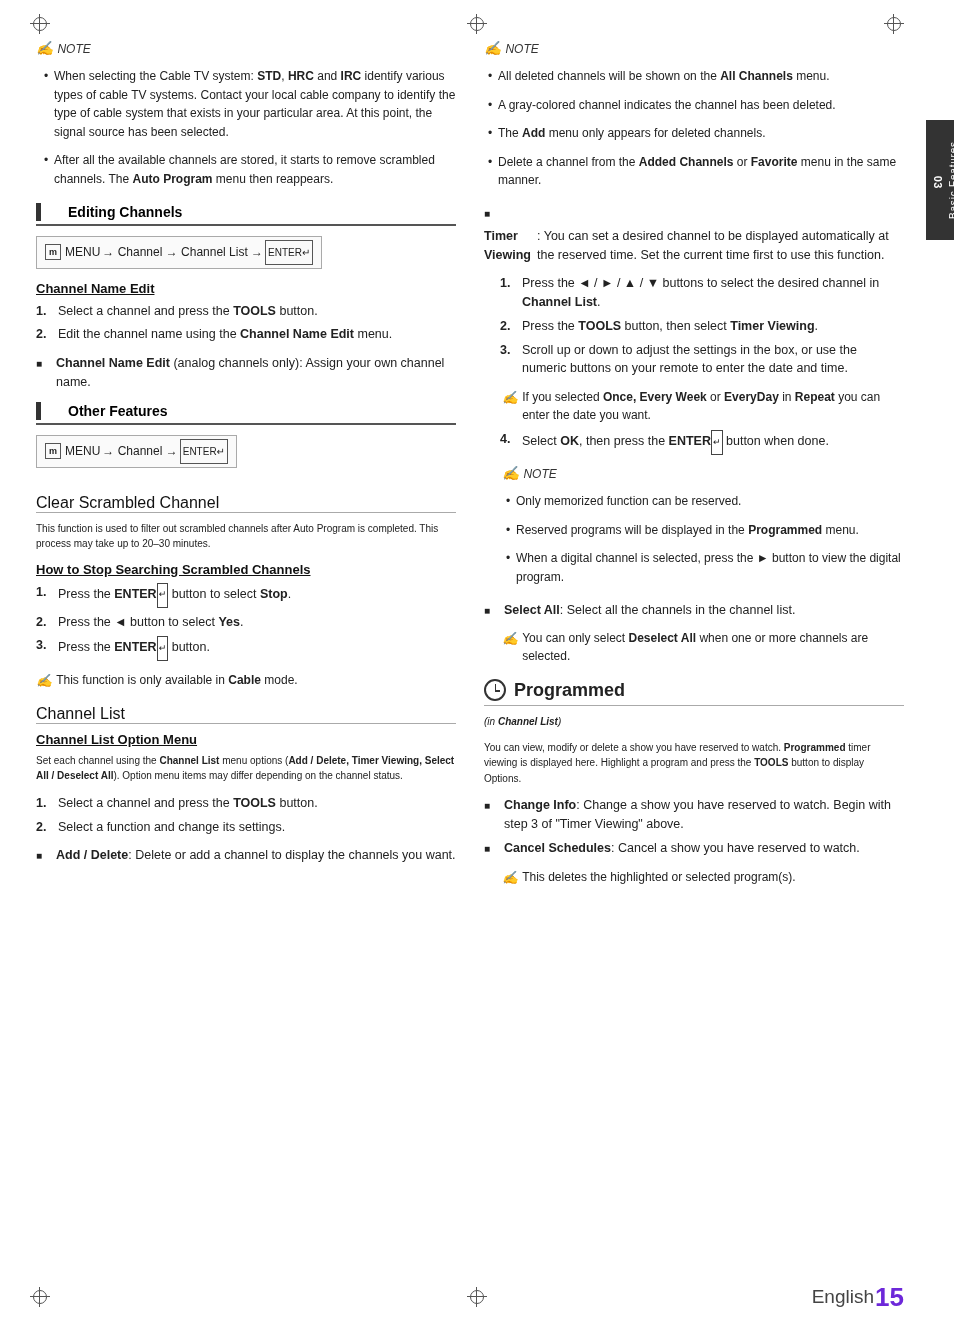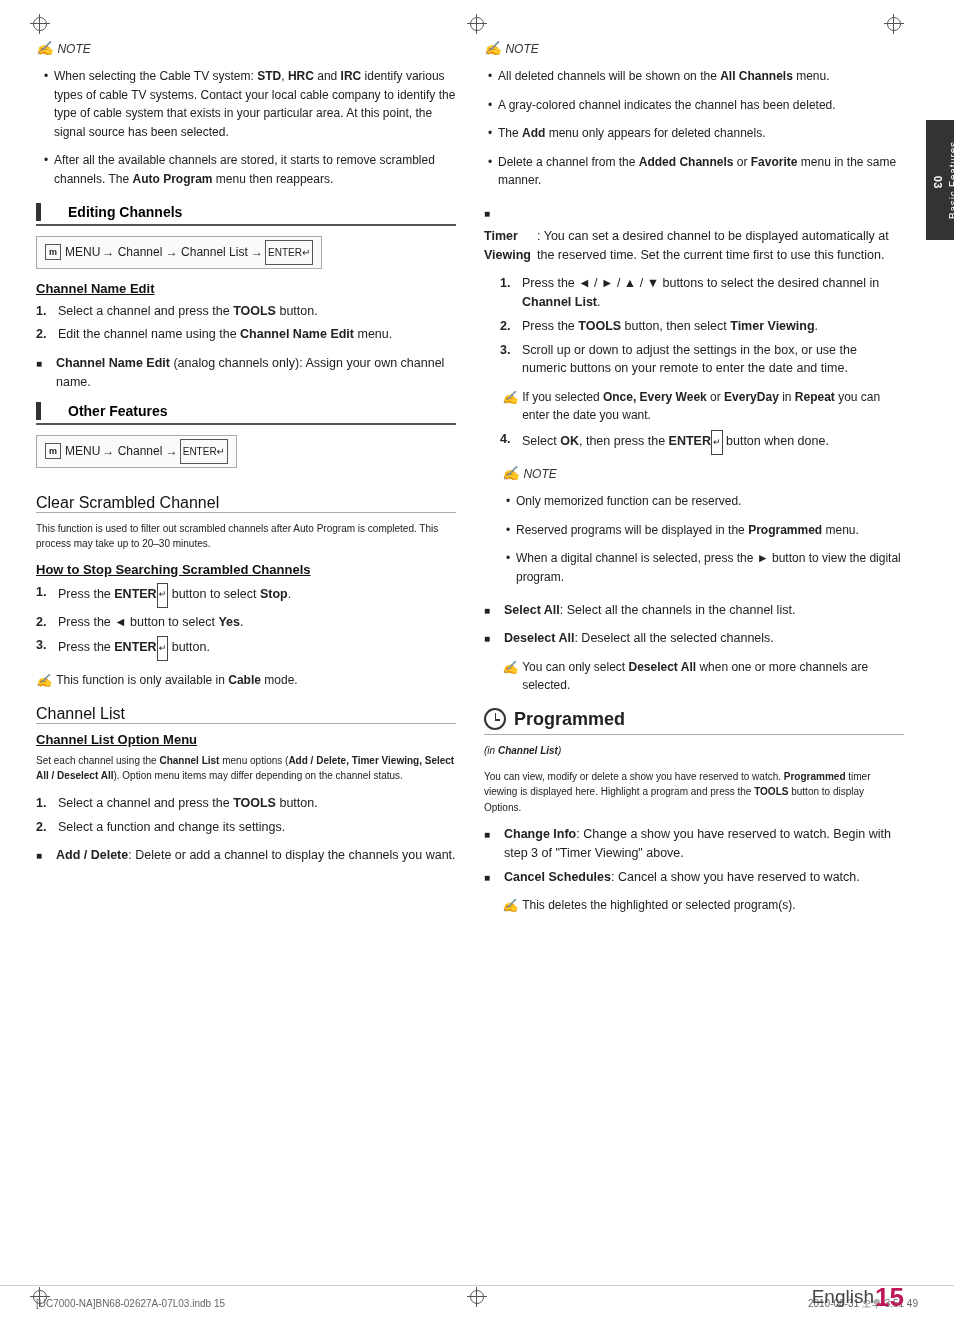--- a/index.html
+++ b/index.html
@@ -324,21 +324,21 @@
     .footer-right {
       font-size: 10px;
       color: #666;
     }
     .footer-page {
       position: absolute;
       bottom: 8px;
       right: 50px;
       font-size: 26px;
       font-weight: bold;
-      color: #be185d;
+      color: #6d28d9;
     }
     .footer-english {
       position: absolute;
       bottom: 13px;
       right: 80px;
       font-size: 19px;
       color: #444;
     }
 
     
@@ -641,27 +641,20 @@
           <li>When a digital channel is selected, press the ► button to view the digital program.</li>
         </ul>
       </div>
 
       <ul class="bullet-list">
         <li>
             <span><b>Select All</b>: Select all the channels in the channel list.</span>
           </li>
       </ul>
 
-      <ul class="bullet-list">
-        <li>
-          <span style="flex-direction:column;">
-            <span><b>Deselect All</b>: Deselect all the selected channels.</span>
-          </span>
-        </li>
-      </ul>
       <div class="inline-note indented" style="margin-bottom:10px;">
         <span class="note-sym">✍</span>
         <span>You can only select <b>Deselect All</b> when one or more channels are selected.</span>
       </div>
 
       <div class="major-section">
         <div class="programmed-header">
           <div class="clock-icon"></div>
           <span style="font-size:18px;font-weight:bold;">Programmed</span>
         </div>
@@ -687,20 +680,16 @@
     </div>
   </div>
 
   <div class="bottom-left-crosshair">
     <div class="bottom-left-circle"></div>
   </div>
   <div class="bottom-crosshair">
     <div class="bottom-crosshair-circle"></div>
   </div>
 
-  <div class="footer">
-    <span class="footer-left">[UC7000-NA]BN68-02627A-07L03.indb   15</span>
-    <span class="footer-right">2010-08-31   오후 3:51   49</span>
-  </div>
   <span class="footer-english">English</span>
   <span class="footer-page">15</span>
 
 </div>
 
 </body></html>

